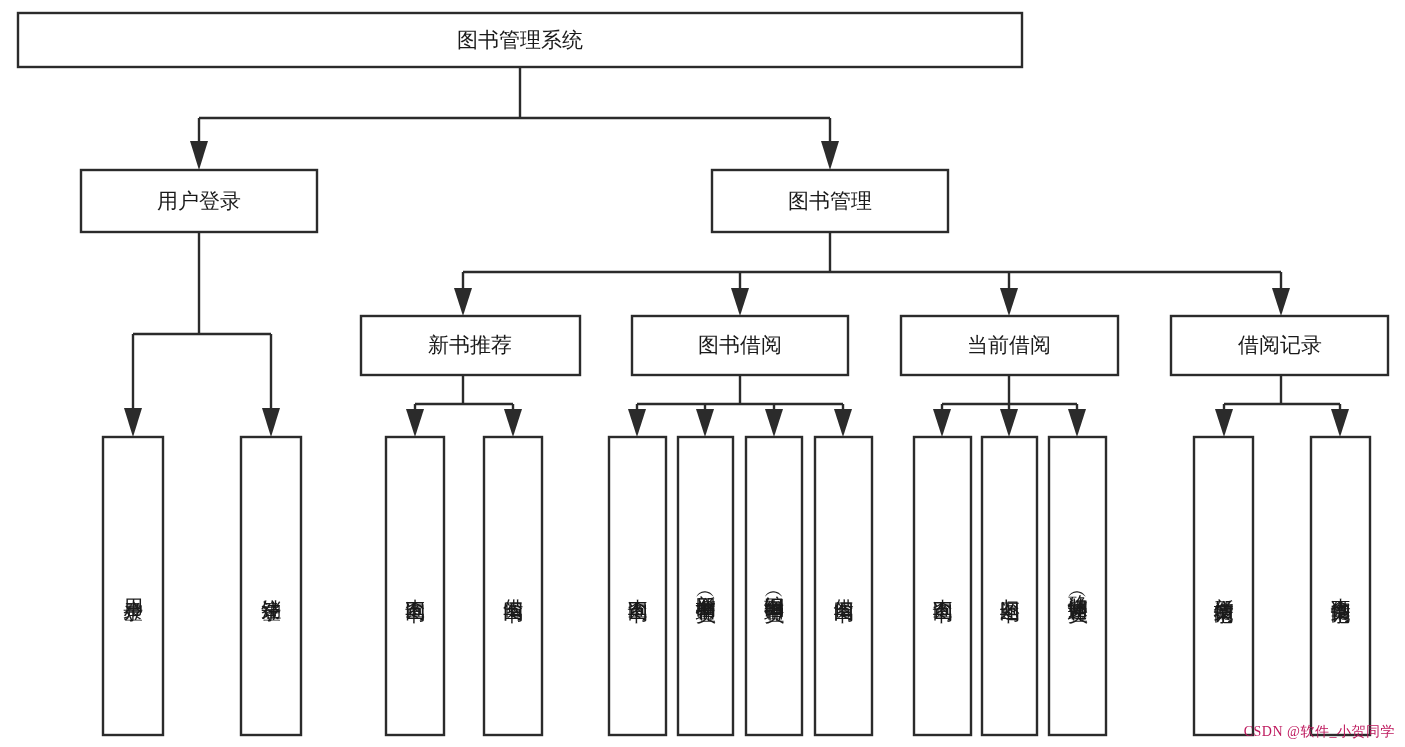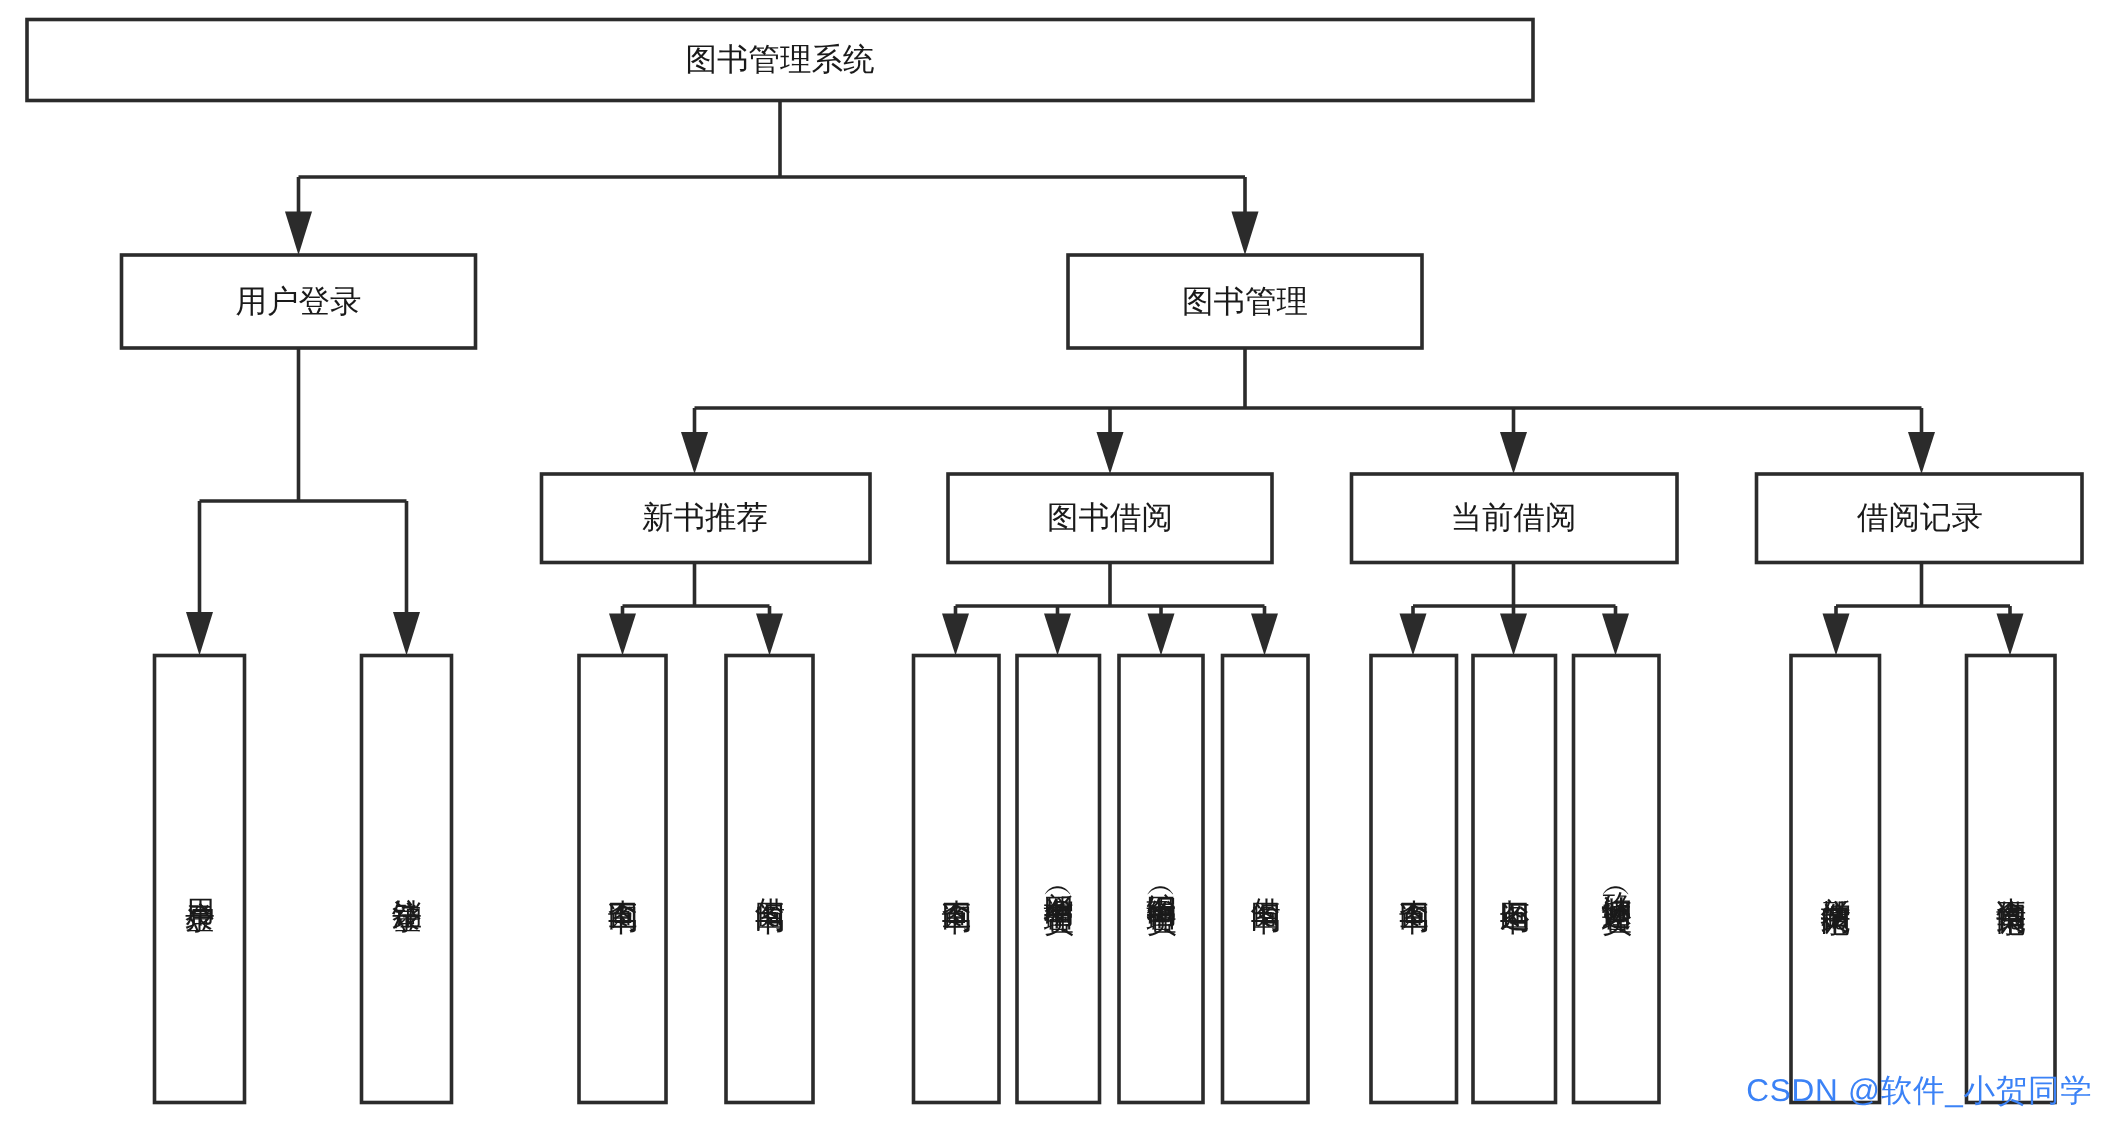--- a/index.html
+++ b/index.html
@@ -63,23 +63,23 @@
     display: flex;
     align-items: center;
     justify-content: center;
     text-align: center;
     pointer-events: none;
   }
   .watermark {
     position: absolute;
     right: 10px;
     bottom: 6px;
-    font-family: Liberation Sans, sans-serif;
-    font-size: 21px;
-    color: #3b82f6;
+    font-family: Liberation Serif, serif;
+    font-size: 14px;
+    color: #be185d;
     letter-spacing: 0.5px;
     white-space: nowrap;
   }
 </style>
 </head>
 <body>
 
 <div id="diagram-root">
 
   <svg class="flow" viewBox="0 0 1405 747" xmlns="http://www.w3.org/2000/svg">

